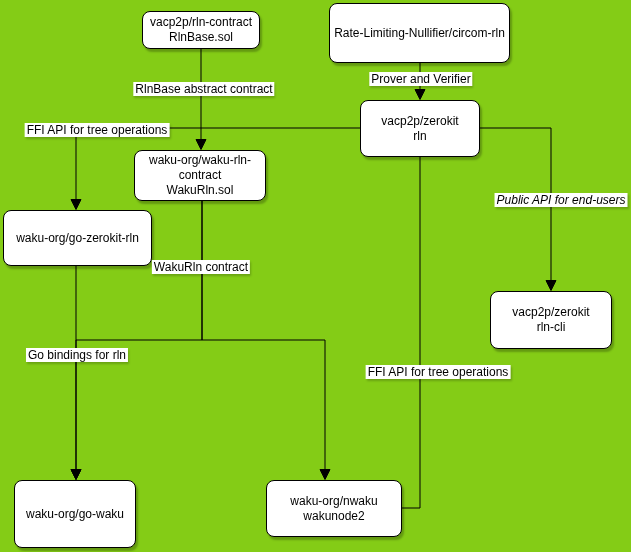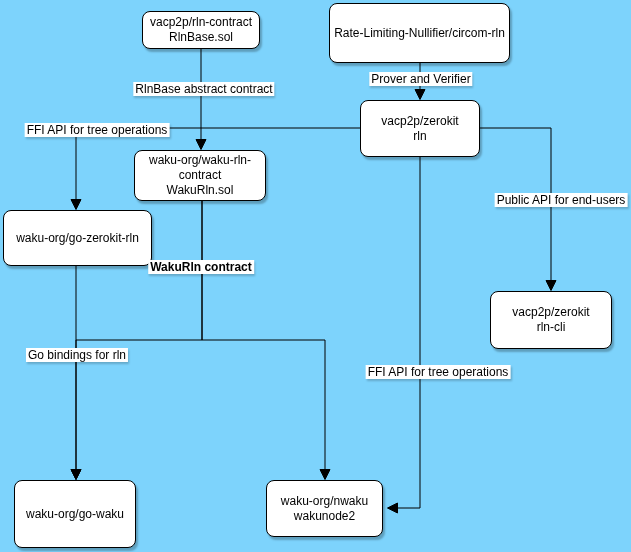--- a/index.html
+++ b/index.html
@@ -1,20 +1,20 @@
 <!DOCTYPE html>
 <html><head>
 <meta charset="utf-8">
 <style>
   html, body { margin: 0; padding: 0; background: #ffffff; }
   #canvas {
     position: relative;
     width: 631px;
     height: 552px;
-    background: #7dd3fc;
+    background: #84cc16;
     font-family: "Liberation Sans", sans-serif;
     overflow: hidden;
   }
   svg.edges-layer {
     position: absolute;
     left: 0; top: 0;
     width: 631px; height: 552px;
   }
   svg.edges-layer path.edge {
     fill: none;
@@ -83,30 +83,30 @@
 
   <div class="node" style="left:134px; top:150px; width:132px; height:51px;">waku-org/waku-rln-
 contract
 WakuRln.sol</div>
 
   <div class="node" style="left:490px; top:291px; width:122px; height:58px;">vacp2p/zerokit
 rln-cli</div>
 
   <div class="node" style="left:14px; top:480px; width:122px; height:68px;">waku-org/go-waku</div>
 
-  <div class="node" style="left:266px; top:480px; width:117px; height:57px;">waku-org/nwaku
+  <div class="node" style="left:266px; top:480px; width:136px; height:57px;">waku-org/nwaku
 wakunode2</div>
 
   <div class="edge-label" style="left:204px; top:89px;">RlnBase abstract contract</div>
 
   <div class="edge-label" style="left:421px; top:79px;">Prover and Verifier</div>
 
   <div class="edge-label" style="left:97px; top:130px;">FFI API for tree operations</div>
 
-  <div class="edge-label" style="left:561px; top:200px;">Public API for end-users</div>
+  <div class="edge-label" style="left:561px; top:200px;font-style:italic;">Public API for end-users</div>
 
-  <div class="edge-label" style="left:201px; top:267px;font-weight:bold;">WakuRln contract</div>
+  <div class="edge-label" style="left:201px; top:267px;">WakuRln contract</div>
 
   <div class="edge-label" style="left:77px; top:319px;margin-top:36px;">Go bindings for rln</div>
 
   <div class="edge-label" style="left:438px; top:372px;">FFI API for tree operations</div>
 
 </div>
 
 </body></html>

